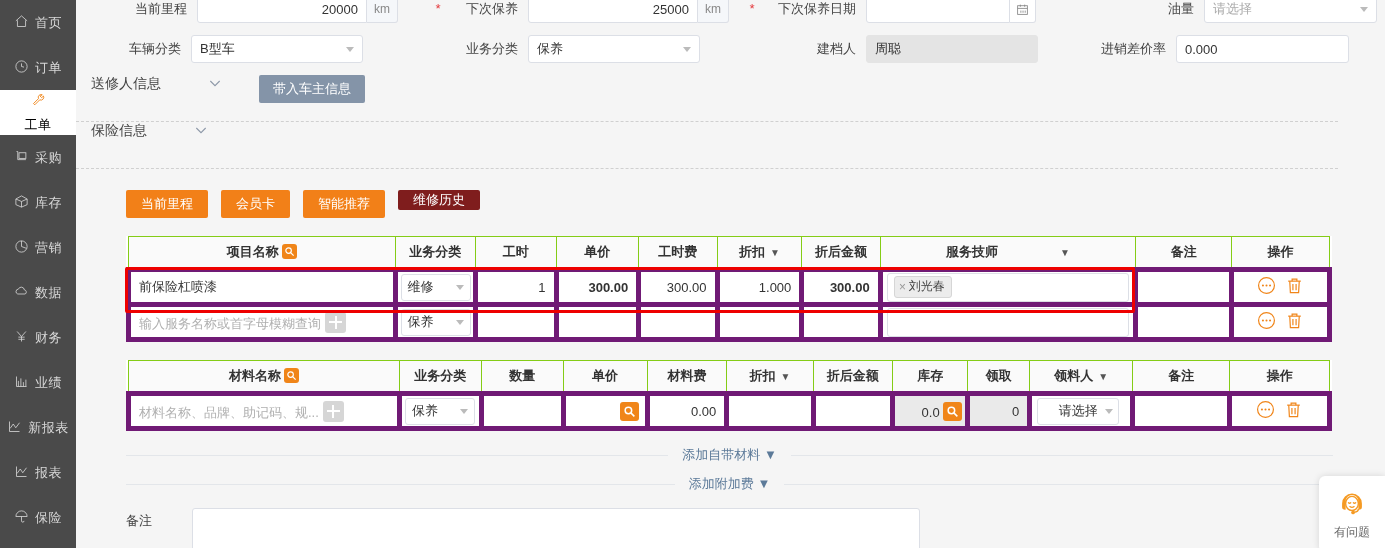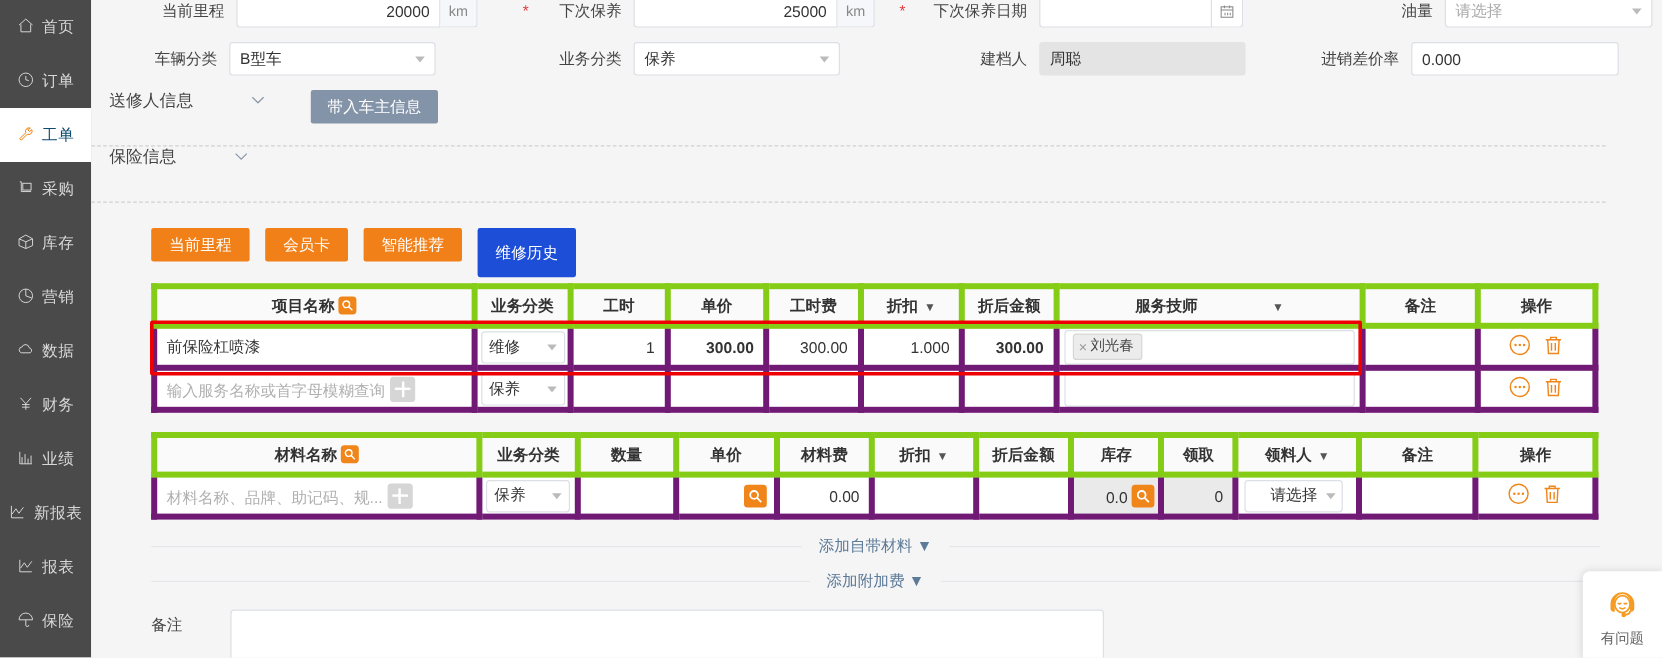--- a/index.html
+++ b/index.html
@@ -17,21 +17,21 @@
   
   #sidebar {
     position: absolute; left: 0; top: 0; width: 76px; height: 548px;
     background: #4a4a4a;
   }
   .nav-item {
     height: 45px; display: flex; align-items: center; justify-content: center;
     gap: 6px; color: #d8d8d8; font-size: 13px; cursor: pointer;
   }
   .nav-item .nav-label { white-space: nowrap; letter-spacing: .5px; }
-  .nav-item.active { background: #ffffff; color: #0c4a6e; }
+  .nav-item.active { background: #ffffff; color: #000000; flex-direction: column; }
   .nav-item.active svg { stroke: #ee7800; }
   .nav-item svg { width: 15px; height: 15px; stroke: #d8d8d8; fill: none; stroke-width: 1.3; }
 
   
   #content {
     position: absolute; left: 76px; top: 0; width: 1309px; height: 548px;
     background: #f5f5f5;
   }
 
   
@@ -83,32 +83,32 @@
     font-family: inherit; cursor: pointer;
   }
 
   
   .btn-orange {
     background: #f28018; color: #fff; border: none; height: 28px;
     padding: 0 15px; font-size: 13px; border-radius: 2px; cursor: pointer;
     font-family: inherit;
   }
   .btn-slate {
-    background: #1d4ed8; color: #fff; border: none; height: 41px;
+    background: #7f1d1d; color: #fff; border: none; height: 20px;
     padding: 0 15px; font-size: 13px; border-radius: 2px; cursor: pointer;
     font-family: inherit;
   }
 
   
   table.grid {
     border-collapse: collapse; table-layout: fixed; background: #fff;
     border: 1px solid #dcdcdc;
   }
   table.grid th {
-    background: #fafafa; border: 5px solid #84cc16; height: 33px;
+    background: #fafafa; border: 1px solid #84cc16; height: 33px;
     font-size: 13px; font-weight: bold; color: #333; padding: 0 4px;
   }
   table.grid td {
     border: 5px solid #701a75; height: 35px; font-size: 13px; padding: 0 8px;
     color: #333; vertical-align: middle;
   }
   td.r { text-align: right; }
   td.red, .red { color: #e53333; }
   .hd-ic {
     display: inline-block; width: 15px; height: 15px; background: #f08519;

